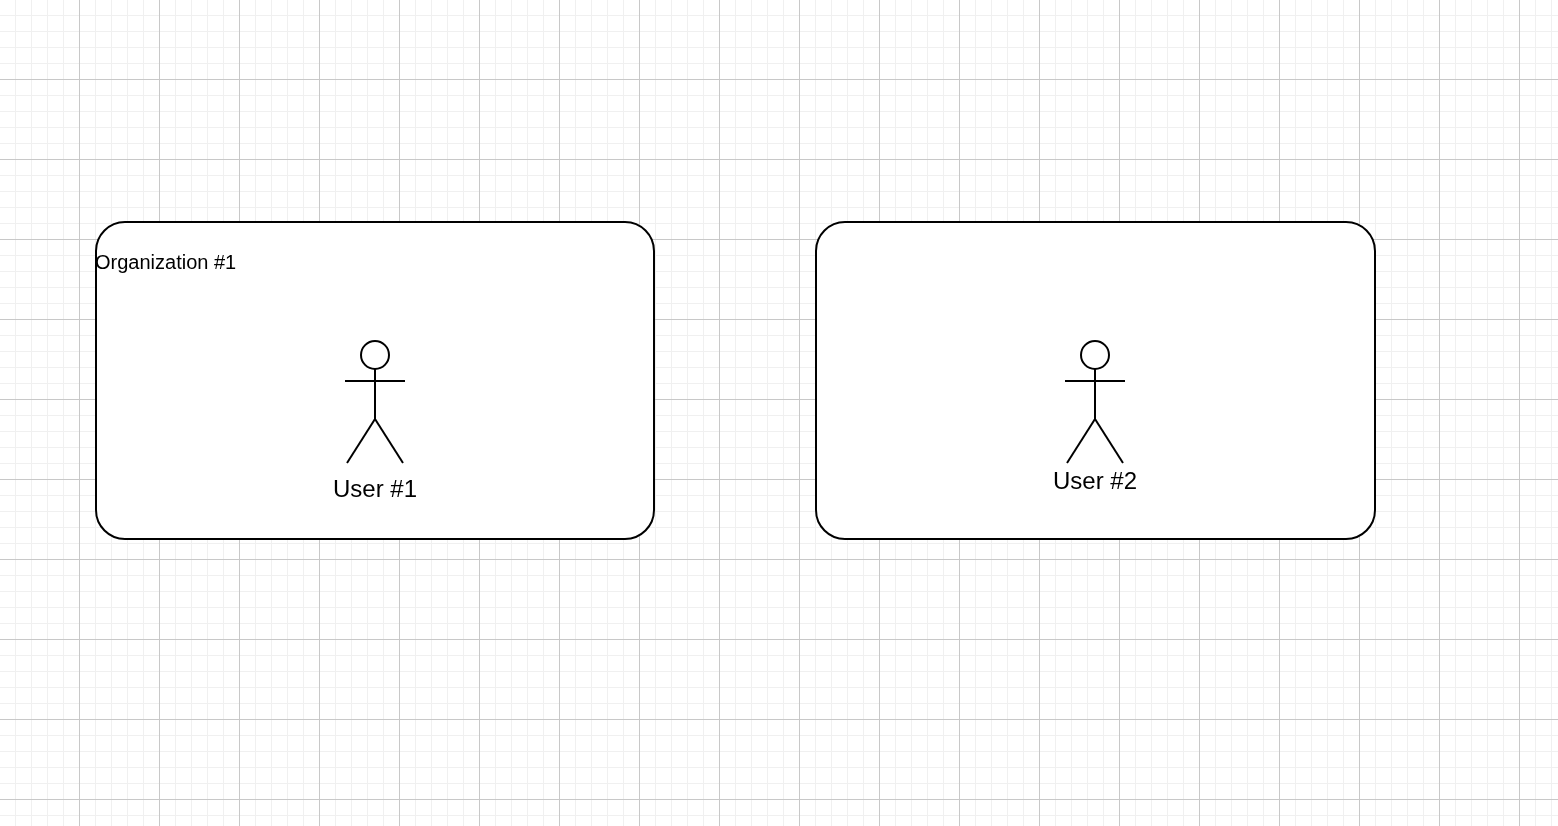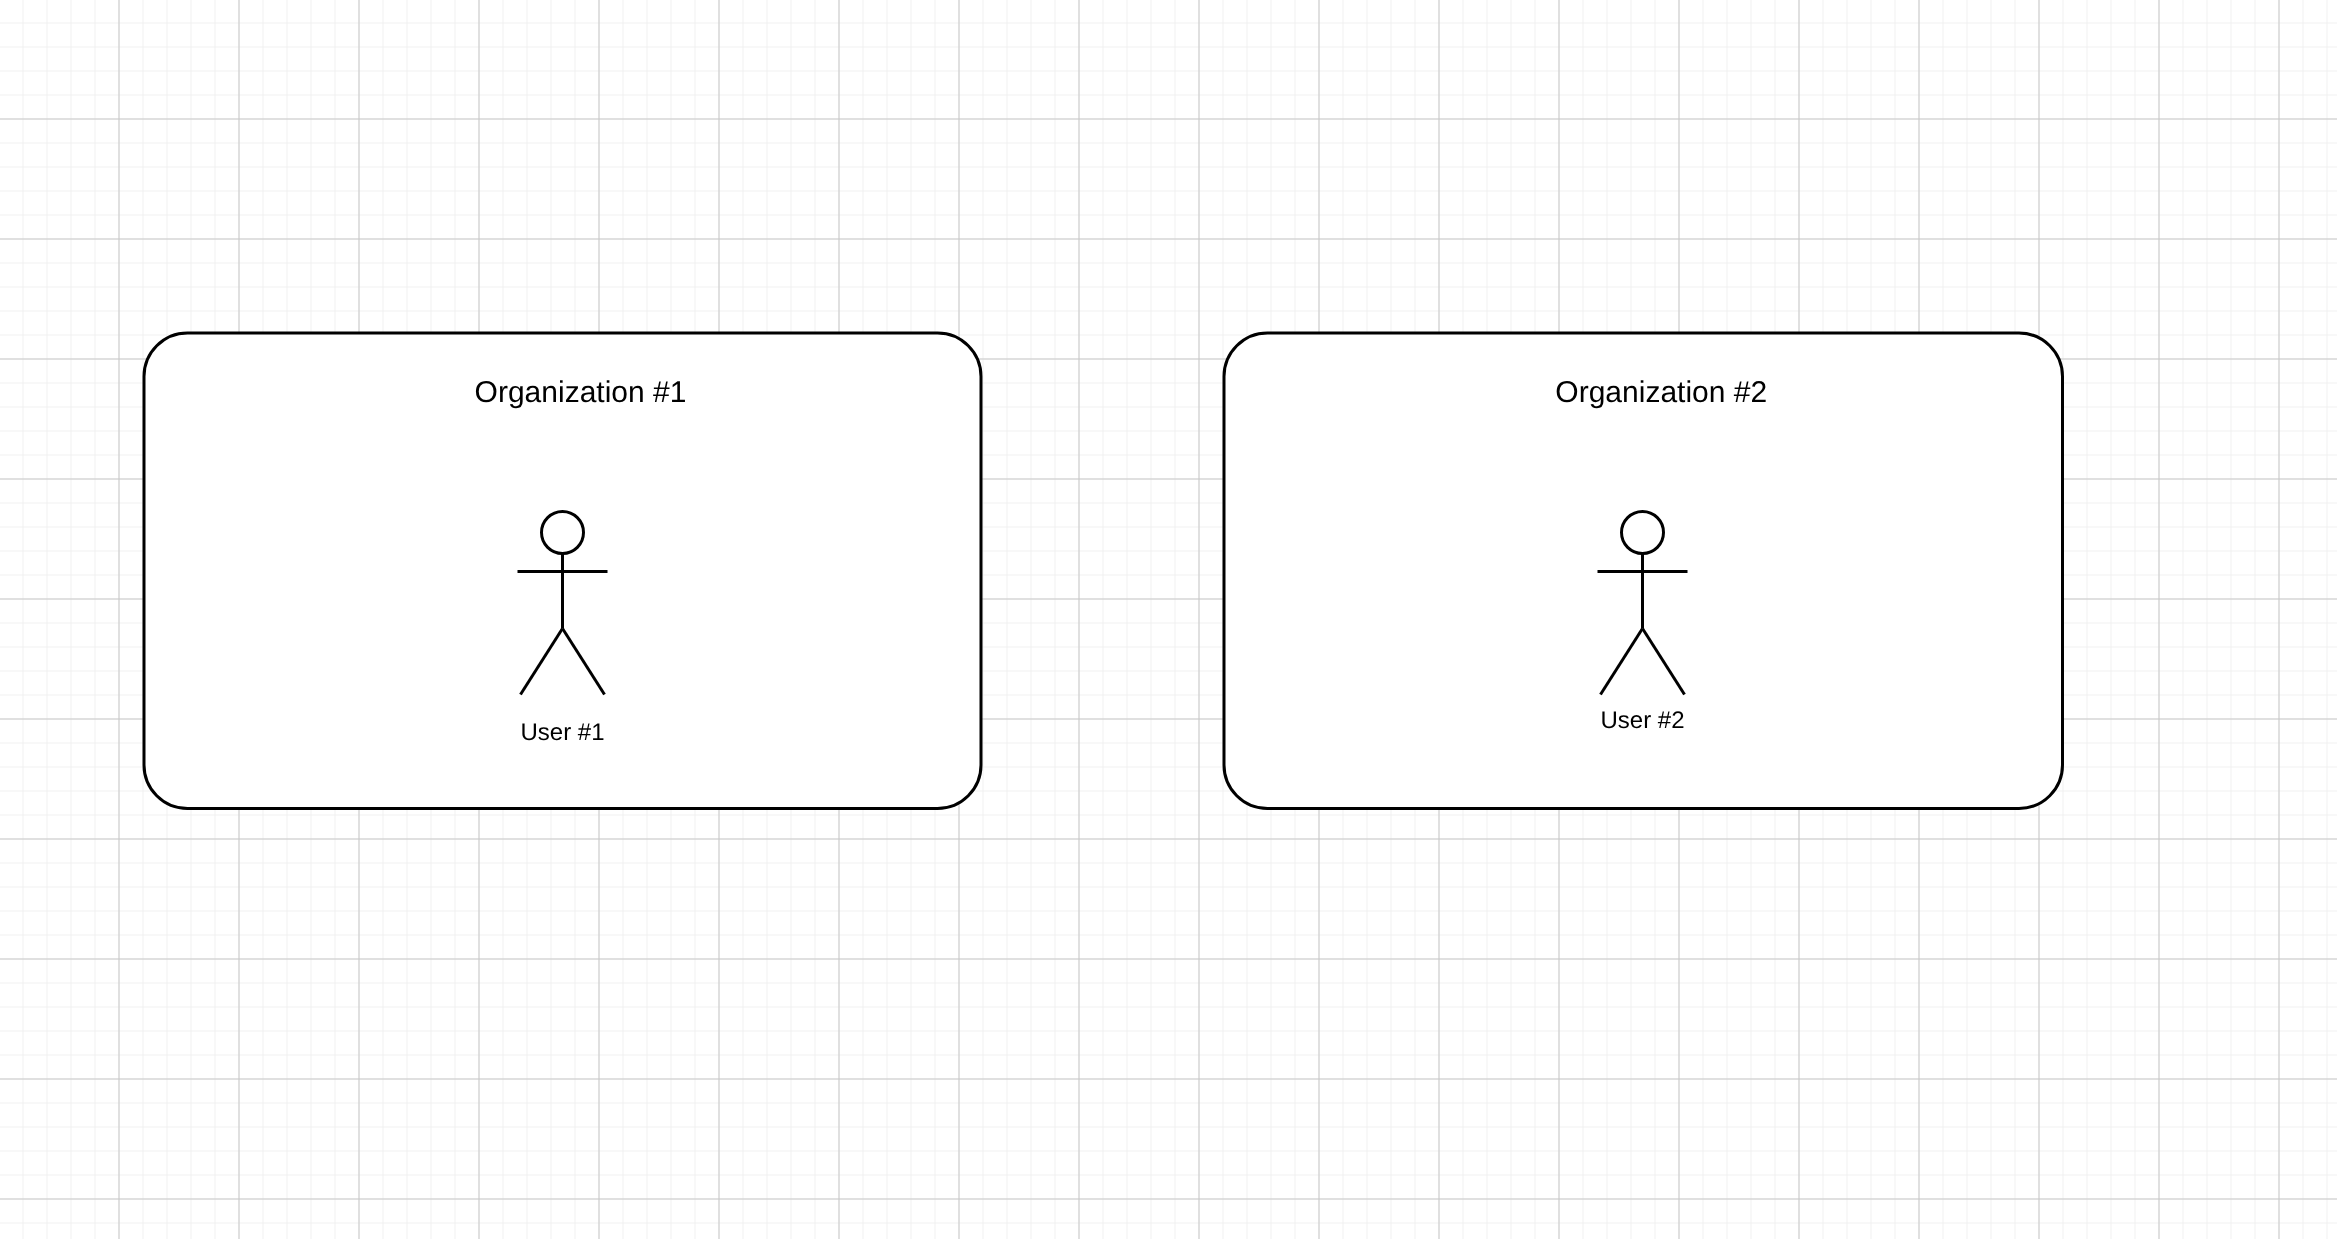--- a/index.html
+++ b/index.html
@@ -34,34 +34,32 @@
     box-sizing: border-box;
     background: #ffffff;
     border: 2px solid #000000;
     border-radius: 30px;
   }
 
   .org-title {
     position: absolute;
     left: 0;
     right: 0;
-    text-align: center;
     font-size: 20px;
     line-height: 24px;
     color: #000000;
     white-space: nowrap;
-    padding-left: 12px;
   }
 
   .actor-label {
     position: absolute;
     left: 0;
     right: 0;
     text-align: center;
-    font-size: 16px;
+    font-size: 24px;
     line-height: 24px;
     color: #000000;
     white-space: nowrap;
   }
 
   .actor-figure {
     position: absolute;
     display: block;
   }
 </style>
@@ -81,21 +79,20 @@
       <line x1="375" y1="369" x2="375" y2="419" stroke="#000000" stroke-width="2" stroke-linecap="butt"></line>
       <line x1="375" y1="419" x2="347" y2="463" stroke="#000000" stroke-width="2" stroke-linecap="butt"></line>
       <line x1="375" y1="419" x2="403" y2="463" stroke="#000000" stroke-width="2" stroke-linecap="butt"></line>
     </svg>
 
   <div class="actor-label" style="left: 235px; width: 280px; right: auto; top: 477px; text-align: center;">User #1</div>
 
   <div class="org-box" style="left: 815px; top: 221px; width: 561px; height: 319px; border-radius: 30px; border-width: 2px; border-color: rgb(0, 0, 0);">
   </div>
 
-  <div class="org-title" style="left: 815px; width: 561px; right: auto; top: 250px;">Organization #2</div>
 
   <svg class="actor-figure" xmlns="http://www.w3.org/2000/svg" width="68" height="130" viewBox="1061 337 68 130" style="left: 1061px; top: 337px;">
       <circle cx="1095" cy="355" r="14" fill="none" stroke="#000000" stroke-width="2"></circle>
       <line x1="1065" y1="381" x2="1125" y2="381" stroke="#000000" stroke-width="2" stroke-linecap="butt"></line>
       <line x1="1095" y1="369" x2="1095" y2="419" stroke="#000000" stroke-width="2" stroke-linecap="butt"></line>
       <line x1="1095" y1="419" x2="1067" y2="463" stroke="#000000" stroke-width="2" stroke-linecap="butt"></line>
       <line x1="1095" y1="419" x2="1123" y2="463" stroke="#000000" stroke-width="2" stroke-linecap="butt"></line>
     </svg>
 
   <div class="actor-label" style="left: 955px; width: 280px; right: auto; top: 469px; text-align: center;">User #2</div>

